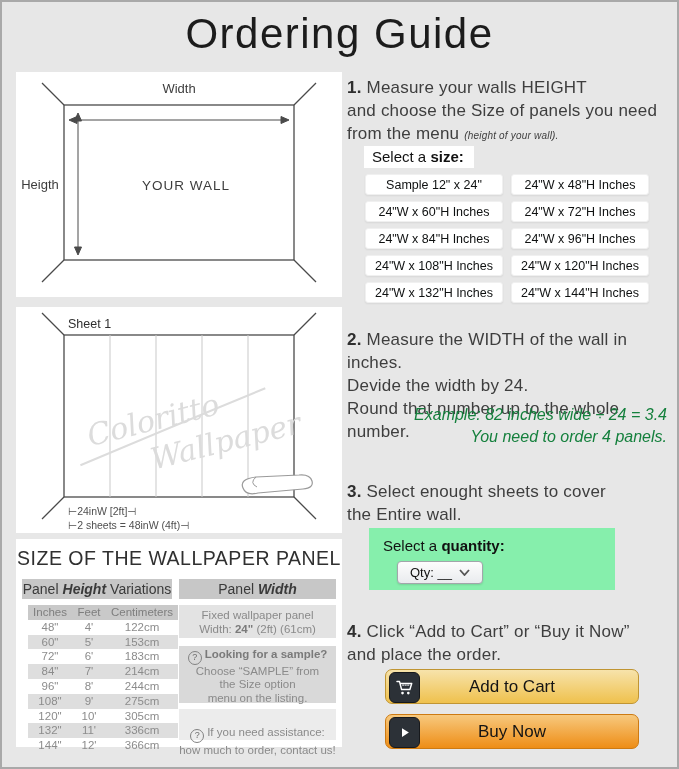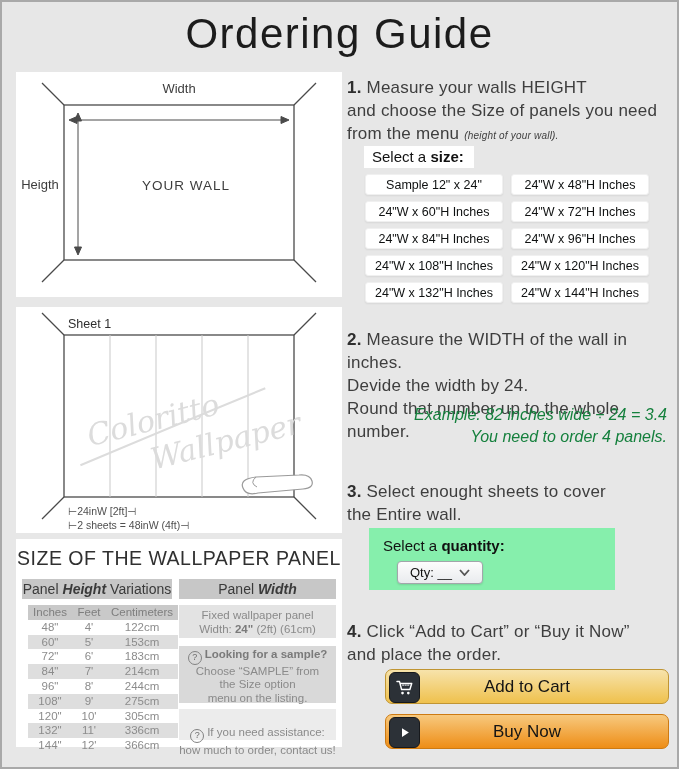--- a/index.html
+++ b/index.html
@@ -32,21 +32,21 @@
             box-shadow:0 1px 2px rgba(0,0,0,0.07);white-space:nowrap;}
   
   .qty-box{position:absolute;left:367px;top:526px;width:246px;height:62px;background:#86efac;}
   .qty-label{padding:9px 0 0 14px;font-size:15px;color:#111;}
   .qty-label b{font-weight:bold;}
   .qty-pill{display:inline-flex;align-items:center;gap:7px;margin:7px 0 0 28px;
             border:1px solid #a2a6ab;border-radius:4px;background:linear-gradient(#fdfdfd,#e9ebee);
             padding:3px 12px;font-size:13px;color:#111;cursor:pointer;
             box-shadow:0 1px 2px rgba(0,0,0,0.12);text-align:right;}
   
-  .amz-btn{position:absolute;left:383px;width:284px;height:35px;border-radius:7px;
+  .amz-btn{position:absolute;left:383px;width:254px;height:35px;border-radius:7px;
            cursor:pointer;box-sizing:border-box;}
   .amz-cart{top:667px;background:linear-gradient(#f7e3ab,#efc14d);border:1px solid #c09533;}
   .amz-buy{top:712px;background:linear-gradient(#f7c97e,#ee8d16);border:1px solid #cd7a12;}
   .amz-icon{position:absolute;left:3px;top:2px;width:29px;height:29px;background:#2c3137;
             border:1px solid #17191c;border-radius:6px;display:flex;align-items:center;justify-content:center;}
   .amz-text{position:absolute;left:0;right:0;top:0;bottom:0;display:flex;align-items:center;
             justify-content:center;font-size:17px;color:#141414;}
   
   .pc-title{position:absolute;top:8px;left:0;right:0;text-align:center;white-space:nowrap;
             font-size:19.5px;color:#303030;letter-spacing:0.5px;font-weight:300;}

